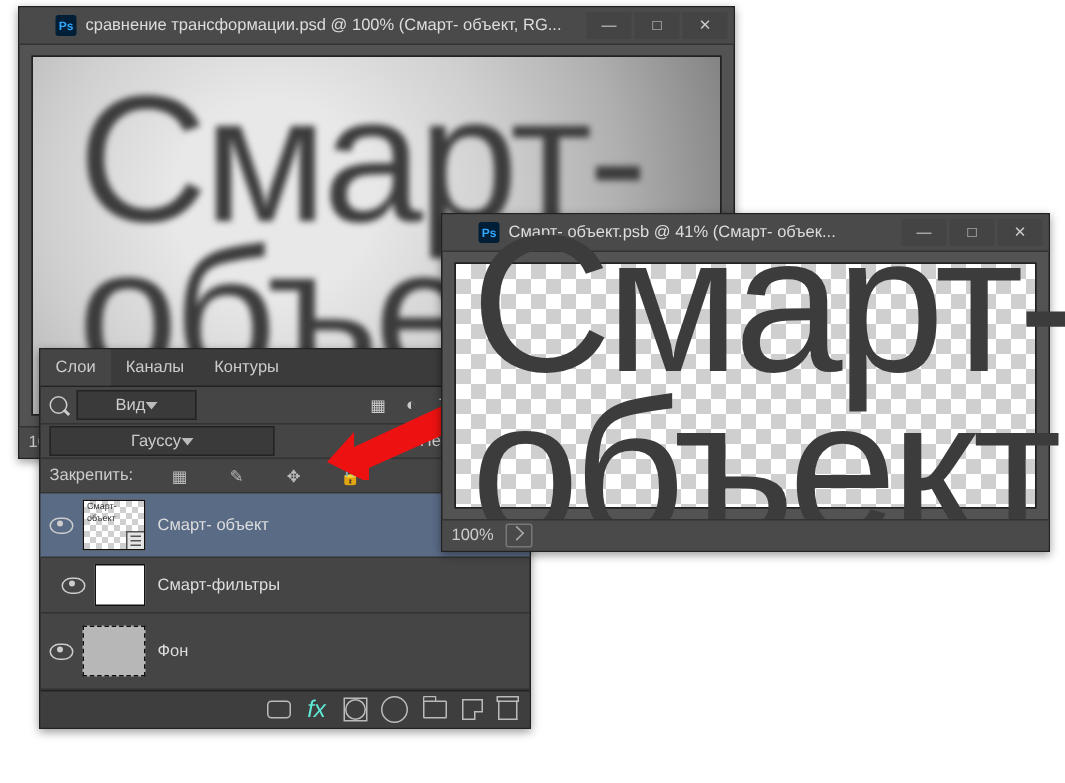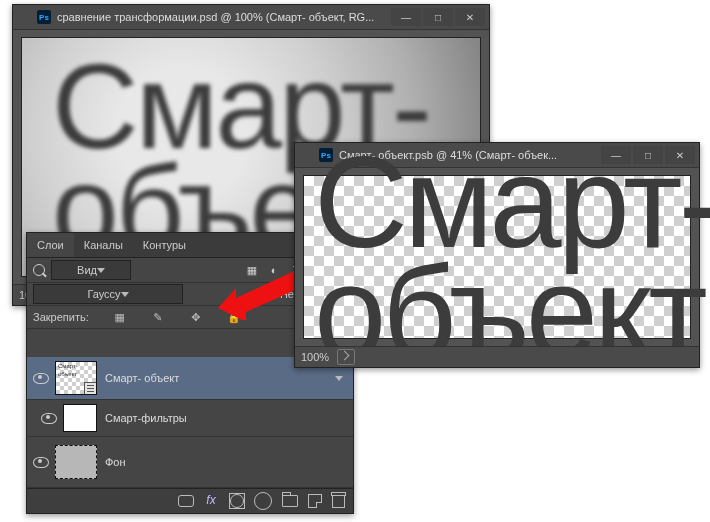--- a/index.html
+++ b/index.html
@@ -57,30 +57,30 @@
   .thumb.checker-thumb{background:
       linear-gradient(45deg,#cfcfcf 25%,transparent 25%,transparent 75%,#cfcfcf 75%),
       linear-gradient(45deg,#cfcfcf 25%,transparent 25%,transparent 75%,#cfcfcf 75%);
       background-color:#fff;background-size:8px 8px;background-position:0 0,4px 4px;}
   .thumb-label{position:absolute;left:2px;top:1px;font-size:6px;color:#333;line-height:1;}
   .smart-badge{position:absolute;right:-1px;bottom:-1px;width:11px;height:11px;background:#e4e4e4;border:1px solid #555;}
   .smart-badge::before,.smart-badge::after{content:"";position:absolute;background:#555;}
   .smart-badge::before{left:2px;top:2px;width:7px;height:1px;}
   .smart-badge::after{left:2px;top:5px;width:7px;height:1px;box-shadow:0 3px 0 #555;}
   .layer-name{color:#ddd;}
-  .layer.selected{background:#5a6b86;margin-top:28px;}
+  .layer.selected{background:#5a6b86;}
   .layer.sub{padding-left:8px;}
   .layer.sub .thumb{width:32px;height:26px;}
   .sub-line{height:20px;display:flex;align-items:center;padding-left:60px;border-bottom:1px solid #333;gap:6px;}
   .tri{width:0;height:0;border-left:4px solid transparent;border-right:4px solid transparent;border-top:5px solid #bbb;display:inline-block;margin-right:2px;}
   .disc{width:10px;height:10px;border:1.5px solid #bbb;border-radius:50%;display:inline-block;}
   .layer.bg .thumb{background:#b7b7b7;border-style:dashed;}
 
   .panel-footer{height:24px;background:#3e3e3e;border-top:1px solid #222;display:flex;align-items:center;justify-content:flex-end;gap:10px;padding:0 8px;}
-  .f-ic{width:16px;height:16px;color:#c4b5fd;display:flex;align-items:flex-start;justify-content:center;font-size:12px;}
+  .f-ic{width:16px;height:16px;color:#5eead4;display:flex;align-items:flex-start;justify-content:center;font-size:16px;}
   .link-ic{width:14px;height:10px;border:1.5px solid #bbb;border-radius:3px;}
   .mask-ic{width:12px;height:12px;border:1.5px solid #bbb;border-radius:50%;position:relative;}
   .mask-ic::after{content:"";position:absolute;left:-2px;top:-2px;width:14px;height:14px;border:1px solid #bbb;}
   .folder-ic{width:14px;height:10px;border:1.5px solid #bbb;border-radius:1px;position:relative;}
   .folder-ic::before{content:"";position:absolute;left:-1px;top:-4px;width:7px;height:3px;border:1.5px solid #bbb;border-bottom:none;border-radius:1px 1px 0 0;}
   .new-ic{width:12px;height:12px;border:1.5px solid #bbb;position:relative;}
   .new-ic::after{content:"";position:absolute;right:-1px;bottom:-1px;width:5px;height:5px;background:#3e3e3e;border-left:1.5px solid #bbb;border-top:1.5px solid #bbb;}
   .trash-ic{width:11px;height:12px;border:1.5px solid #bbb;border-top:none;position:relative;}
   .trash-ic::before{content:"";position:absolute;left:-2px;top:-3px;width:13px;height:2px;border:1px solid #bbb;}
 

